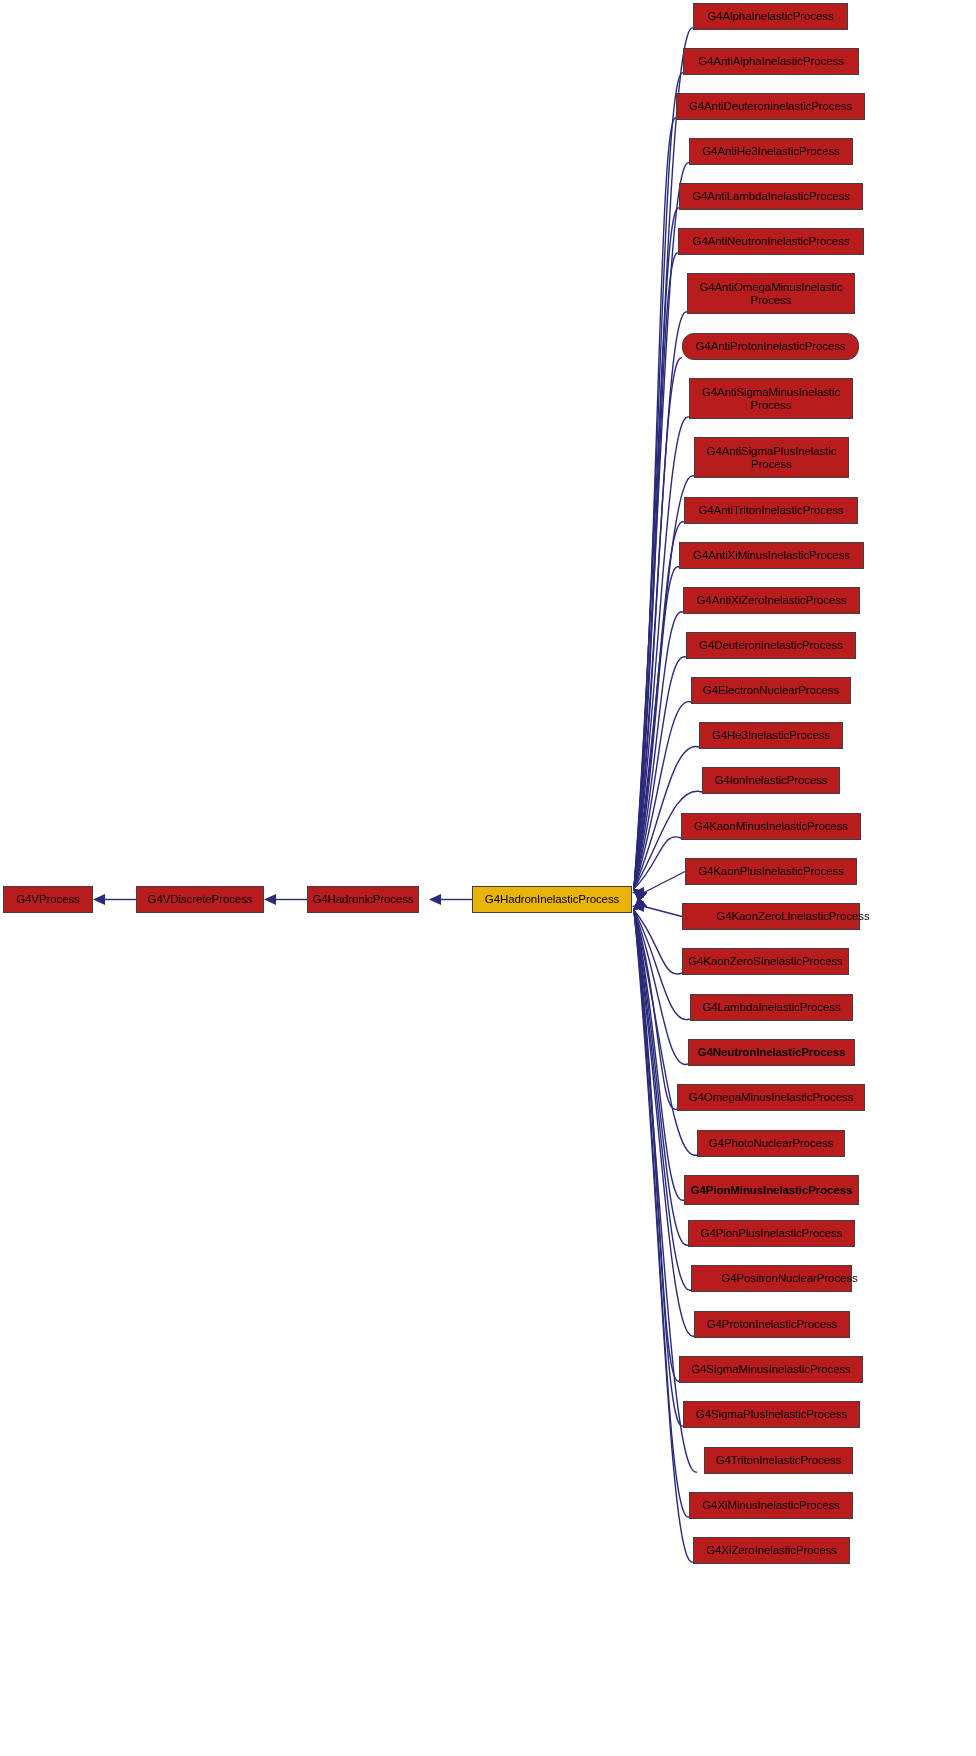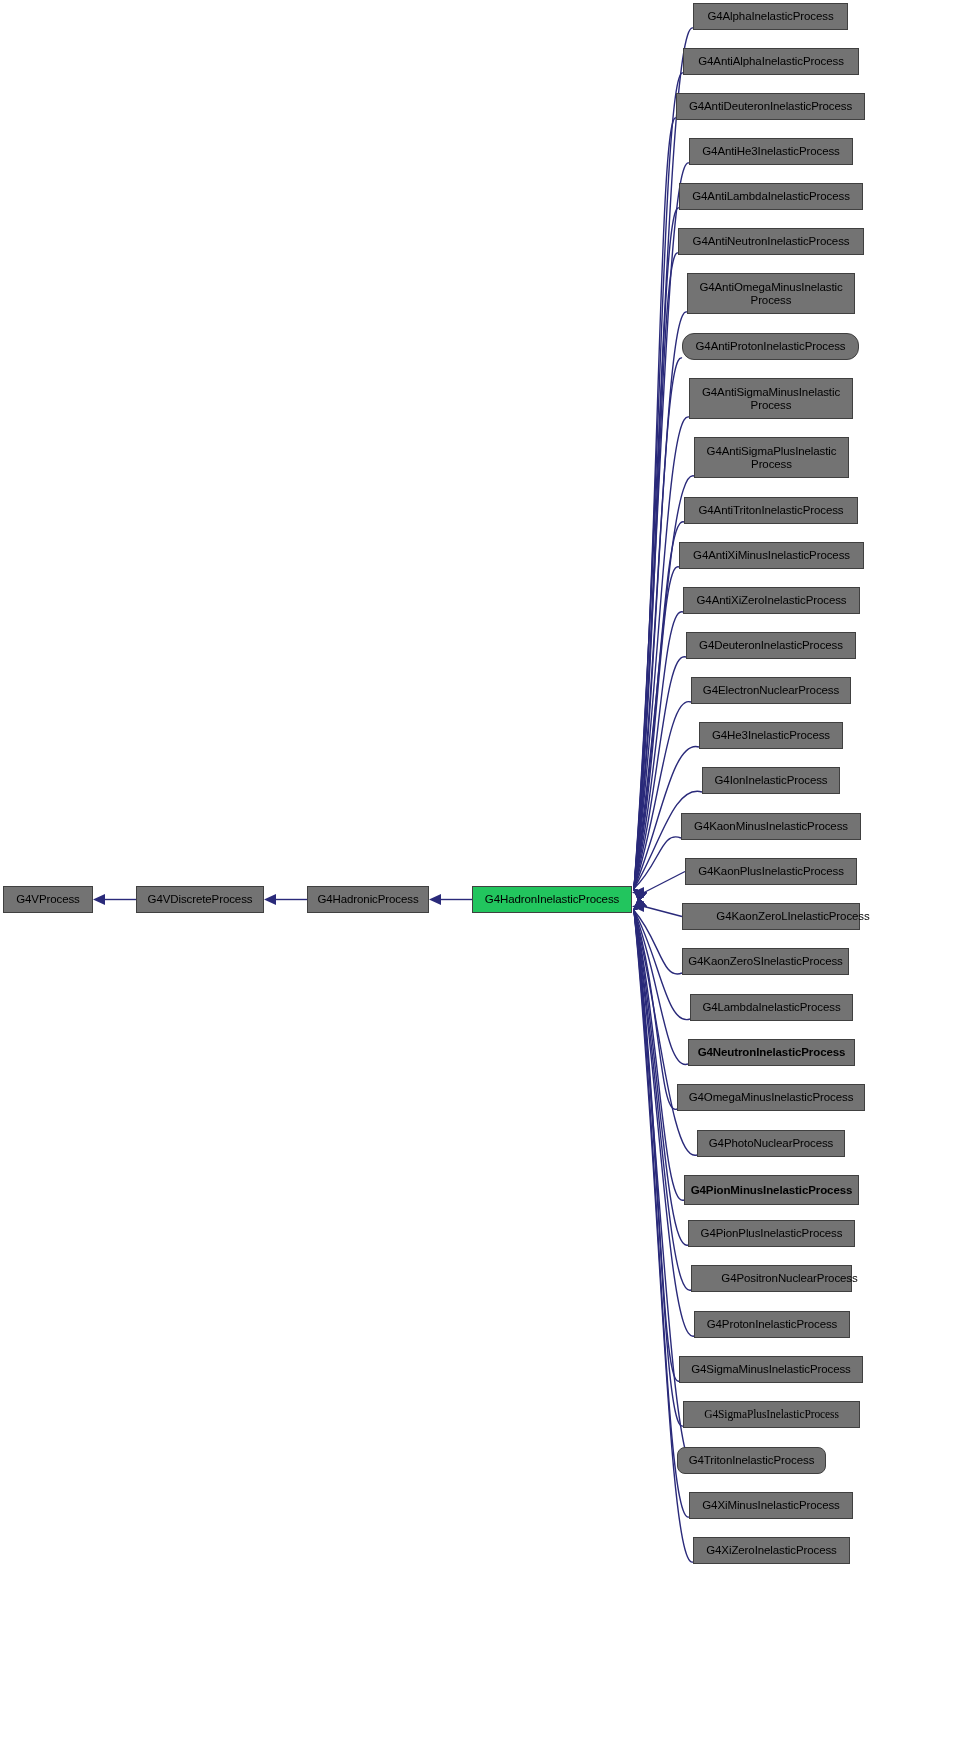--- a/index.html
+++ b/index.html
@@ -21,35 +21,35 @@
     position: absolute;
     left: 0;
     top: 0;
     width: 976px;
     height: 1756px;
     pointer-events: none;
   }
   .node {
     position: absolute;
     box-sizing: border-box;
-    background: #737373;
+    background: #b91c1c;
     border: 1px solid #404040;
     color: #000000;
     font-size: 11.5px;
     line-height: 13px;
     text-align: center;
     display: flex;
     align-items: center;
     justify-content: center;
     white-space: pre-line;
     letter-spacing: -0.1px;
     z-index: 5;
   }
   .node.highlight {
-    background: #22c55e;
+    background: #eab308;
     border: 1px solid #404040;
   }
 </style>
 </head>
 <body>
 
 <div id="diagram">
   <svg id="edges" viewBox="0 0 976 1756" xmlns="http://www.w3.org/2000/svg">
       <line x1="136" y1="899.5" x2="104" y2="899.5" stroke="#2a2a7a" stroke-width="1.4"></line>
       <polygon points="93,899.5 105,894.1 105,904.9" fill="#2a2a7a"></polygon>
@@ -121,21 +121,21 @@
       <polygon points="633,910.5 638.7493802212218,897.4551877333622 646.5762675812045,906.1517292444541" fill="#2a2a7a"></polygon>
       <path d="M 697 1472 C 670.54 1480, 660 1139.5, 634 910.5" stroke="#2a2a7a" stroke-width="1.4" fill="none"></path>
       <polygon points="633,910.5 638.7493802212218,897.4551877333622 646.5762675812045,906.1517292444541" fill="#2a2a7a"></polygon>
       <path d="M 689 1517 C 665.9 1525, 660 1157.5, 634 910.5" stroke="#2a2a7a" stroke-width="1.4" fill="none"></path>
       <polygon points="633,910.5 638.7493802212218,897.4551877333622 646.5762675812045,906.1517292444541" fill="#2a2a7a"></polygon>
       <path d="M 693 1562 C 668.22 1570, 660 1175.5, 634 910.5" stroke="#2a2a7a" stroke-width="1.4" fill="none"></path>
       <polygon points="633,910.5 638.7493802212218,897.4551877333622 646.5762675812045,906.1517292444541" fill="#2a2a7a"></polygon>
     </svg>
 <div class="node" style="left: 3px; top: 886px; width: 90px; height: 27px;">G4VProcess</div>
     <div class="node" style="left: 136px; top: 886px; width: 128px; height: 27px;">G4VDiscreteProcess</div>
-    <div class="node" style="left: 307px; top: 886px; width: 122px; height: 27px; text-align: center;">G4HadronicProcess</div>
+    <div class="node" style="left: 307px; top: 886px; width: 112px; height: 27px; text-align: center;">G4HadronicProcess</div>
     <div class="node highlight" style="left: 472px; top: 886px; width: 160px; height: 27px;">G4HadronInelasticProcess</div>
     <div class="node" style="left: 693px; top: 3px; width: 155px; height: 27px;">G4AlphaInelasticProcess</div>
     <div class="node" style="left: 683px; top: 48px; width: 176px; height: 27px;">G4AntiAlphaInelasticProcess</div>
     <div class="node" style="left: 676px; top: 93px; width: 189px; height: 27px;">G4AntiDeuteronInelasticProcess</div>
     <div class="node" style="left: 689px; top: 138px; width: 164px; height: 27px;">G4AntiHe3InelasticProcess</div>
     <div class="node" style="left: 679px; top: 183px; width: 184px; height: 27px;">G4AntiLambdaInelasticProcess</div>
     <div class="node" style="left: 678px; top: 228px; width: 186px; height: 27px;">G4AntiNeutronInelasticProcess</div>
     <div class="node" style="left: 687px; top: 273px; width: 168px; height: 41px;">G4AntiOmegaMinusInelastic
 Process</div>
     <div class="node" style="left: 682px; top: 333px; width: 177px; height: 27px; border-radius: 12px;">G4AntiProtonInelasticProcess</div>
@@ -156,17 +156,17 @@
     <div class="node" style="left: 682px; top: 948px; width: 167px; height: 27px;">G4KaonZeroSInelasticProcess</div>
     <div class="node" style="left: 690px; top: 994px; width: 163px; height: 27px;">G4LambdaInelasticProcess</div>
     <div class="node" style="left: 688px; top: 1039px; width: 167px; height: 27px; font-weight: bold;">G4NeutronInelasticProcess</div>
     <div class="node" style="left: 677px; top: 1084px; width: 188px; height: 27px;">G4OmegaMinusInelasticProcess</div>
     <div class="node" style="left: 697px; top: 1130px; width: 148px; height: 27px;">G4PhotoNuclearProcess</div>
     <div class="node" style="left: 684px; top: 1175px; width: 175px; height: 30px; font-weight: bold;">G4PionMinusInelasticProcess</div>
     <div class="node" style="left: 688px; top: 1220px; width: 167px; height: 27px;">G4PionPlusInelasticProcess</div>
     <div class="node" style="left: 691px; top: 1265px; width: 161px; height: 27px; padding-left: 36px;">G4PositronNuclearProcess</div>
     <div class="node" style="left: 694px; top: 1311px; width: 156px; height: 27px; text-align: center;">G4ProtonInelasticProcess</div>
     <div class="node" style="left: 679px; top: 1356px; width: 184px; height: 27px;">G4SigmaMinusInelasticProcess</div>
-    <div class="node" style="left: 683px; top: 1401px; width: 177px; height: 27px; font-family: Liberation Serif, serif;">G4SigmaPlusInelasticProcess</div>
-    <div class="node" style="left: 677px; top: 1447px; width: 149px; height: 27px; border-radius: 8px;">G4TritonInelasticProcess</div>
+    <div class="node" style="left: 683px; top: 1401px; width: 177px; height: 27px;">G4SigmaPlusInelasticProcess</div>
+    <div class="node" style="left: 704px; top: 1447px; width: 149px; height: 27px;">G4TritonInelasticProcess</div>
     <div class="node" style="left: 689px; top: 1492px; width: 164px; height: 27px;">G4XiMinusInelasticProcess</div>
     <div class="node" style="left: 693px; top: 1537px; width: 157px; height: 27px;">G4XiZeroInelasticProcess</div>
   </div>
 
 </body></html>

